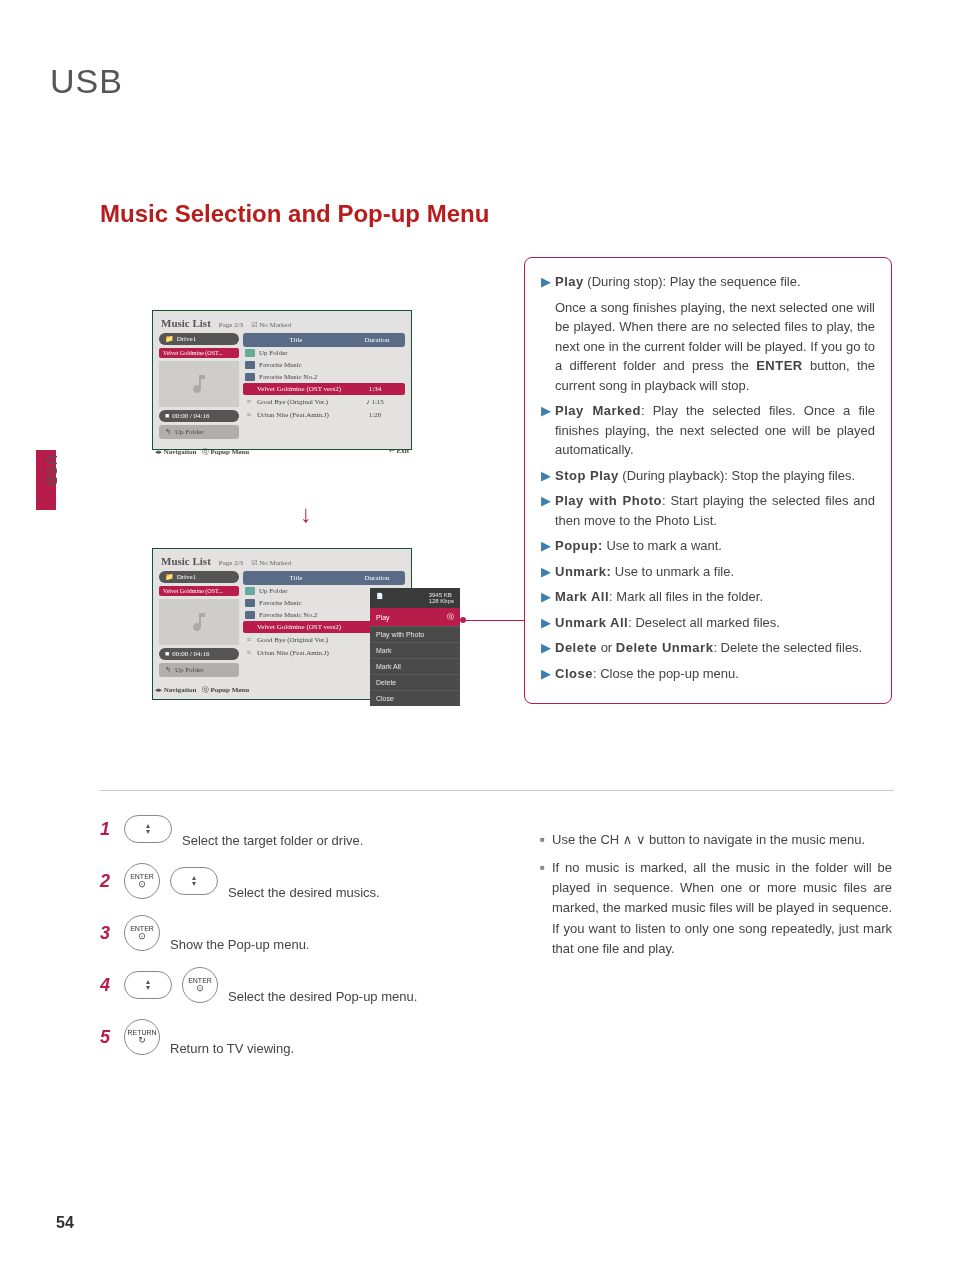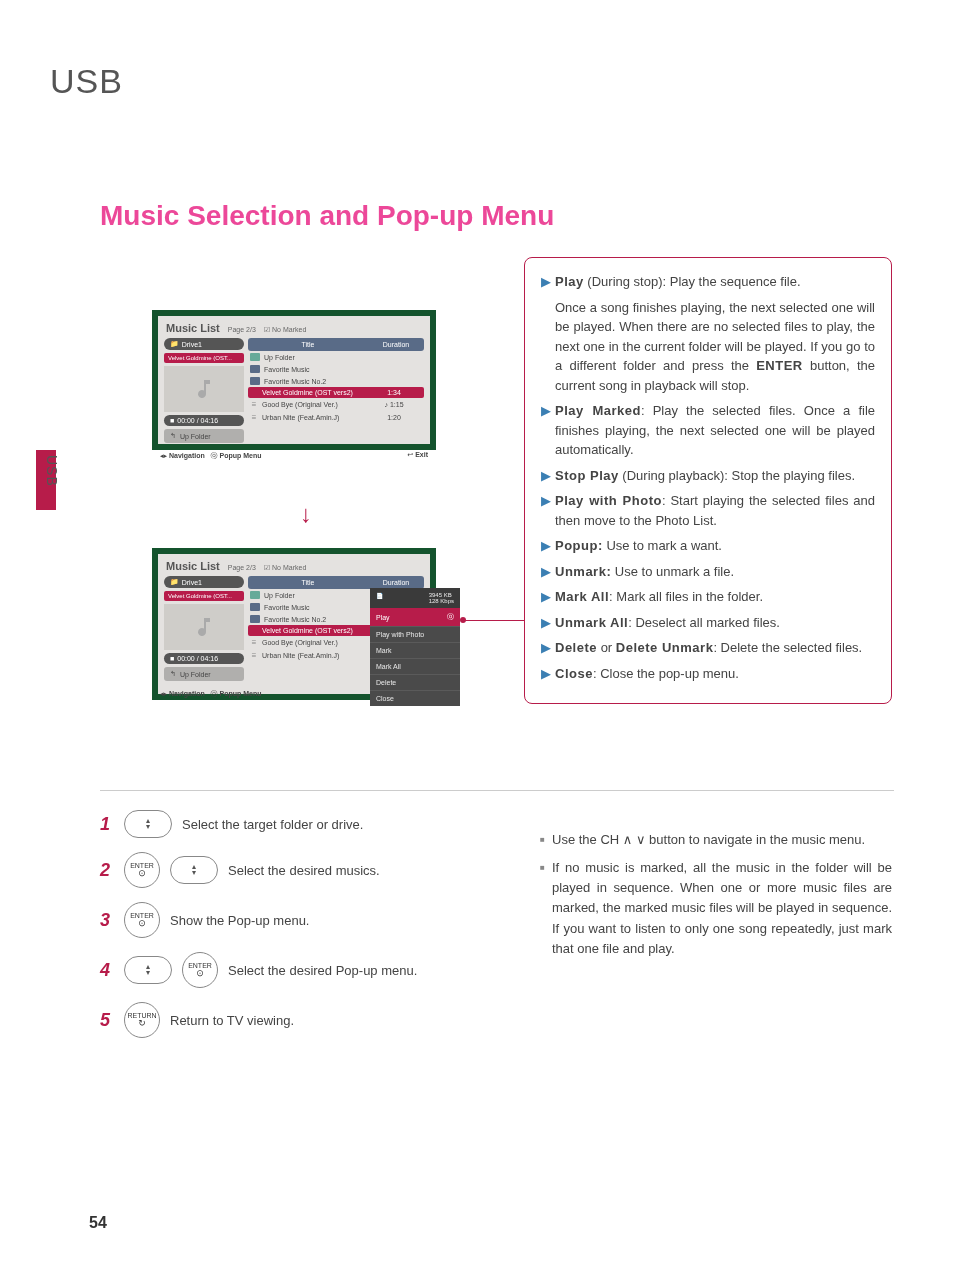--- a/index.html
+++ b/index.html
@@ -1,24 +1,24 @@
 <!DOCTYPE html>
 <html><head>
 <meta charset="utf-8">
 <style>
   * { box-sizing: border-box; margin: 0; padding: 0; }
   body { width: 954px; height: 1272px; background: #fff; font-family: "Helvetica Neue", Arial, sans-serif; position: relative; color: #333; }
   .page-title { position: absolute; top: 62px; left: 50px; font-size: 34px; font-weight: 500; color: #555; letter-spacing: 1px; }
-  .section-title { position: absolute; top: 200px; left: 100px; font-size: 28px; color: #ec4899; font-weight: 600; }
+  .section-title { position: absolute; top: 200px; left: 100px; font-size: 24px; color: #b91c1c; font-weight: 600; }
   .sidebar-tab { position: absolute; top: 450px; left: 36px; width: 20px; height: 60px; background: #B71C4A; }
   .sidebar-label { position: absolute; top: 455px; left: 60px; font-size: 14px; color: #555; transform: rotate(90deg); transform-origin: left top; letter-spacing: 1px; }
-  .page-num { position: absolute; bottom: 40px; left: 56px; font-size: 16px; font-weight: 700; color: #333; margin-left: 33px; }
+  .page-num { position: absolute; bottom: 40px; left: 56px; font-size: 16px; font-weight: 700; color: #333; }
 
   
-  .music-shot { position: absolute; width: 284px; background: #e4e2e0; border: 6px solid #14532d; font-size: 8px; color: #444; }
+  .music-shot { position: absolute; width: 260px; background: #e4e2e0; border: 1px solid #14532d; font-size: 8px; color: #444; font-family: Liberation Serif, serif; }
   .shot1 { top: 310px; left: 152px; height: 140px; }
   .shot2 { top: 548px; left: 152px; height: 152px; }
   .ms-header { padding: 6px 8px 4px; display: flex; align-items: baseline; gap: 8px; }
   .ms-header .t1 { font-size: 11px; font-weight: 700; color: #555; }
   .ms-header .t2 { font-size: 7px; color: #666; }
   .ms-body { display: flex; padding: 0 6px 4px; gap: 4px; }
   .ms-left { width: 80px; display: flex; flex-direction: column; gap: 3px; }
   .drive-pill { background: #555; color: #fff; border-radius: 8px; padding: 2px 6px; font-size: 7px; display: flex; align-items: center; gap: 3px; }
   .drive-sel { background: #B71C4A; color: #fff; border-radius: 2px; padding: 2px 4px; font-size: 6px; }
   .thumb { width: 80px; height: 46px; background: #cfcdc9; display: flex; align-items: center; justify-content: center; }
@@ -61,21 +61,21 @@
   .divider { position: absolute; top: 790px; left: 100px; width: 794px; border-top: 1px solid #ccc; }
 
   
   .steps { position: absolute; top: 796px; left: 100px; width: 400px; }
   .step { display: flex; align-items: center; gap: 10px; margin: 14px 0; }
   .step .num { color: #B71C4A; font-size: 18px; font-style: italic; font-weight: 600; width: 14px; }
   .btn-oval { width: 48px; height: 28px; border: 1px solid #888; border-radius: 14px; display: flex; align-items: center; justify-content: center; font-size: 8px; flex-direction: column; background: #fff; }
   .btn-oval .arrs { display: flex; flex-direction: column; line-height: 6px; font-size: 8px; color: #555; }
   .btn-circle { width: 36px; height: 36px; border: 1px solid #888; border-radius: 50%; display: flex; align-items: center; justify-content: center; font-size: 7px; flex-direction: column; background: #fff; line-height: 1; }
   .btn-circle .sub { font-size: 9px; }
-  .step .txt { font-size: 13px; color: #444; }
+  .step .txt { font-size: 13px; color: #444; margin-top: 23px; }
 
   
   .notes { position: absolute; top: 830px; left: 540px; width: 352px; font-size: 13px; line-height: 1.55; color: #444; }
   .notes .n { display: flex; margin-bottom: 8px; }
   .notes .sq { flex: 0 0 12px; color: #888; font-size: 8px; padding-top: 4px; }
   .notes .nb { flex: 1; text-align: justify; }
   .notes .nb b { font-weight: 400; }
   .chev { font-family: Arial; }
 </style>
 </head>

